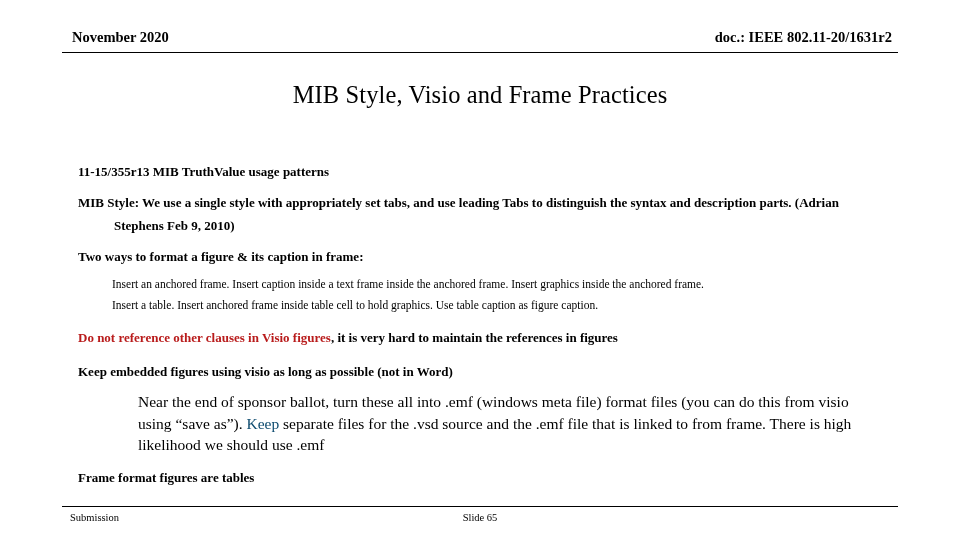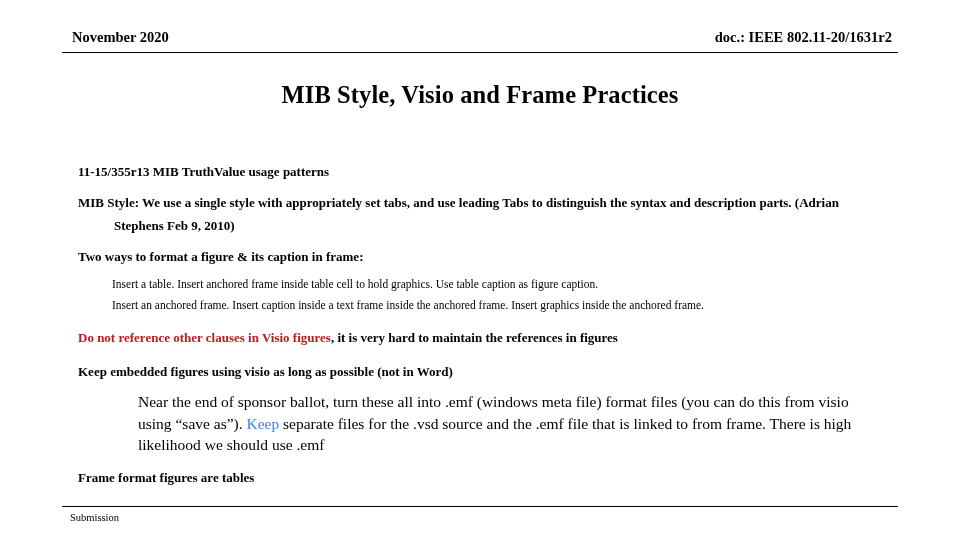--- a/index.html
+++ b/index.html
@@ -46,21 +46,21 @@
   }
 
   
   .slide-title {
     position: absolute;
     left: 62px;
     top: 80px;
     width: 836px;
     text-align: center;
     font-size: 24.5px;
-    font-weight: bold;
+    font-weight: normal;
     line-height: 30px;
     letter-spacing: 0.1px;
   }
 
   
   .body-area {
     position: absolute;
     left: 70px;
     top: 160px;
     width: 800px;
@@ -159,43 +159,44 @@
   <div class="gap-sm"></div>
 
   <div class="lvl1 hang">MIB Style: We use a single style with appropriately set tabs,  and use leading Tabs to distinguish the syntax and description parts. (Adrian Stephens Feb 9, 2010)</div>
 
   <div class="gap-sm"></div>
 
   <div class="lvl1">Two ways to format a figure &amp; its caption in frame:</div>
 
   <div class="gap-sm"></div>
 
+  <div class="lvl-small">Insert an anchored frame.  Insert caption inside a text frame inside the anchored frame.  Insert graphics inside the anchored frame.</div>
+
   <div class="lvl-small">Insert a table.  Insert anchored frame inside table cell to hold graphics.  Use table caption as figure caption.</div>
 
-  <div class="lvl-small">Insert an anchored frame.  Insert caption inside a text frame inside the anchored frame.  Insert graphics inside the anchored frame.</div>
-
   <div class="gap-md"></div>
 
   <div class="lvl1"><span class="red" style="color: #b91c1c;">Do not reference other clauses in Visio figures</span><span>, it is very hard to maintain the references in figures</span></div>
 
   <div class="gap-md"></div>
 
   <div class="lvl1">Keep embedded figures using visio as long as possible (not in Word)</div>
 
   <div class="gap-sm"></div>
 
-  <div class="lvl-para"><span>Near the end of sponsor ballot, turn these all into .emf (windows meta file) format files (you can do this from visio using “save as”).  </span><span class="red" style="color: #3b82f6;">Keep</span><span> separate files for the .vsd source and the .emf file that is linked to from frame. There is high likelihood we should use .emf</span></div>
+  <div class="lvl-para"><span>Near the end of sponsor ballot, turn these all into .emf (windows meta file) format files (you can do this from visio using “save as”).  </span><span class="red" style="color: #0c4a6e;">Keep</span><span> separate files for the .vsd source and the .emf file that is linked to from frame. There is high likelihood we should use .emf</span></div>
 
   <div class="gap-md"></div>
 
   <div class="lvl1">Frame format figures are tables</div>
 
   <div class="gap-sm"></div>
 
 
 </div>
 
 <div class="footer">
   <div class="footer-inner">
     <div class="footer-left">Submission</div>
+    <div class="footer-center">Slide 65</div>
     <div class="footer-right">Peter Eccelsine, Cisco</div>
   </div>
 </div>
 
 </body></html>

